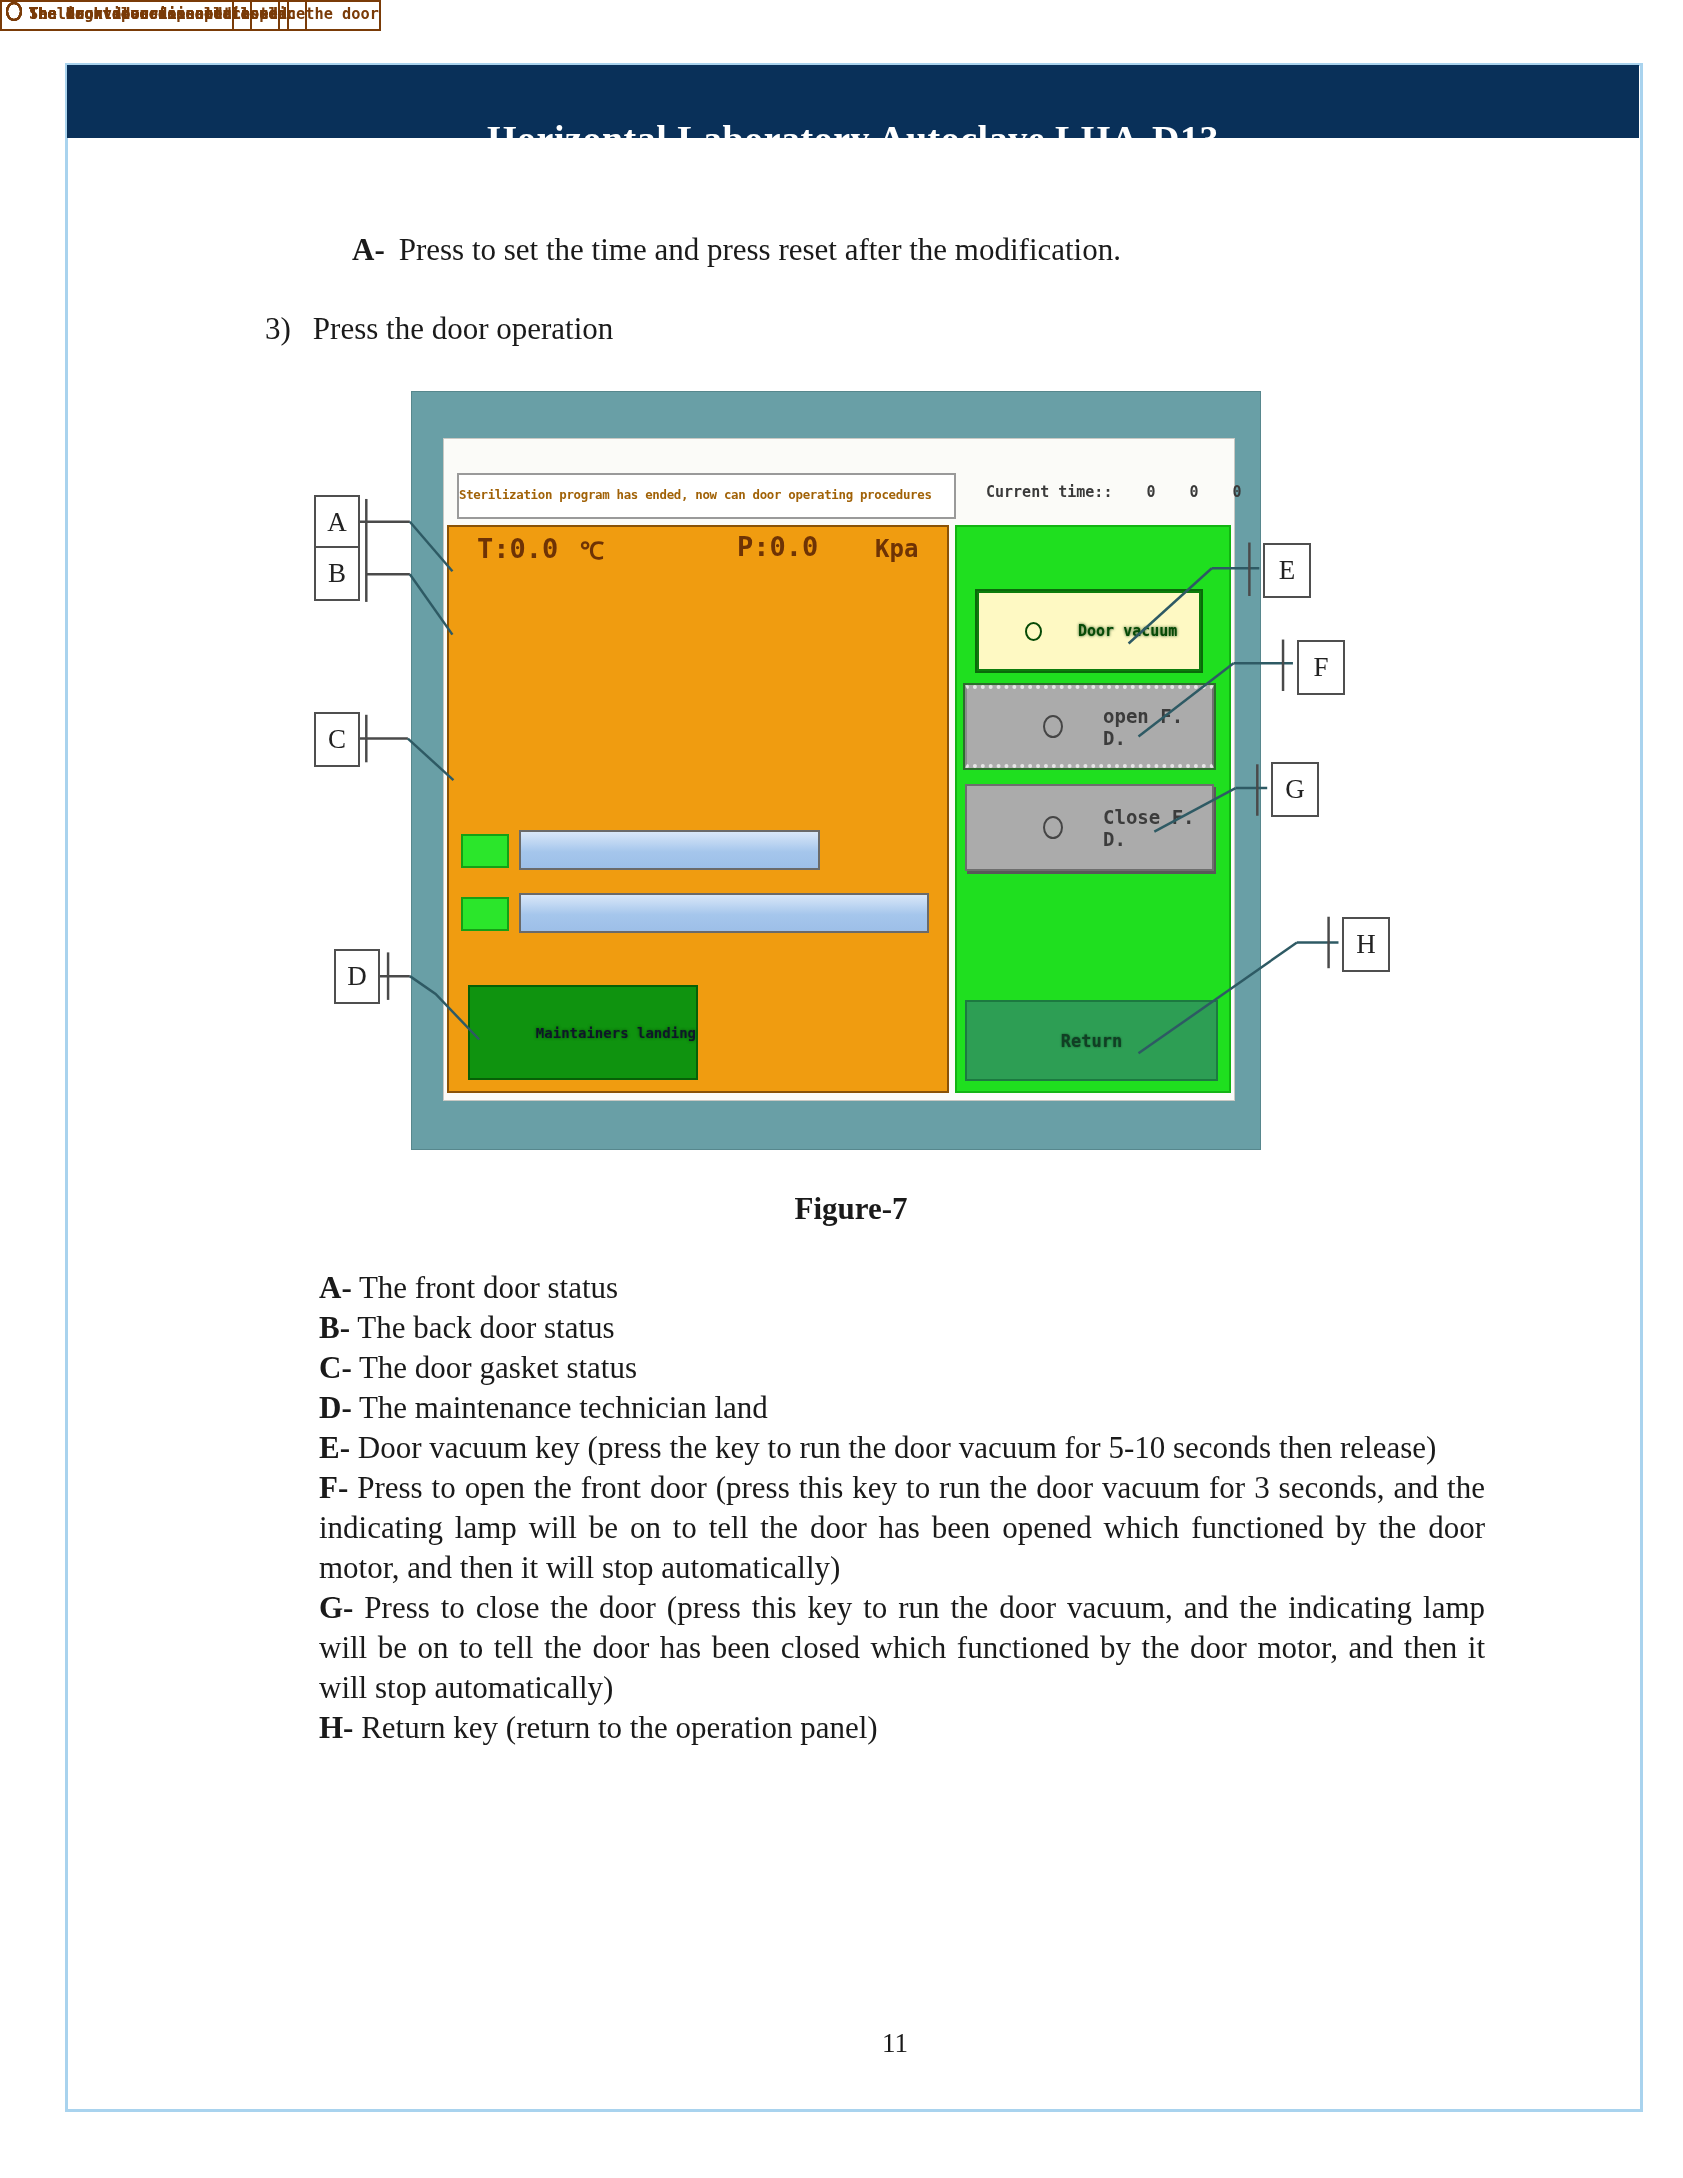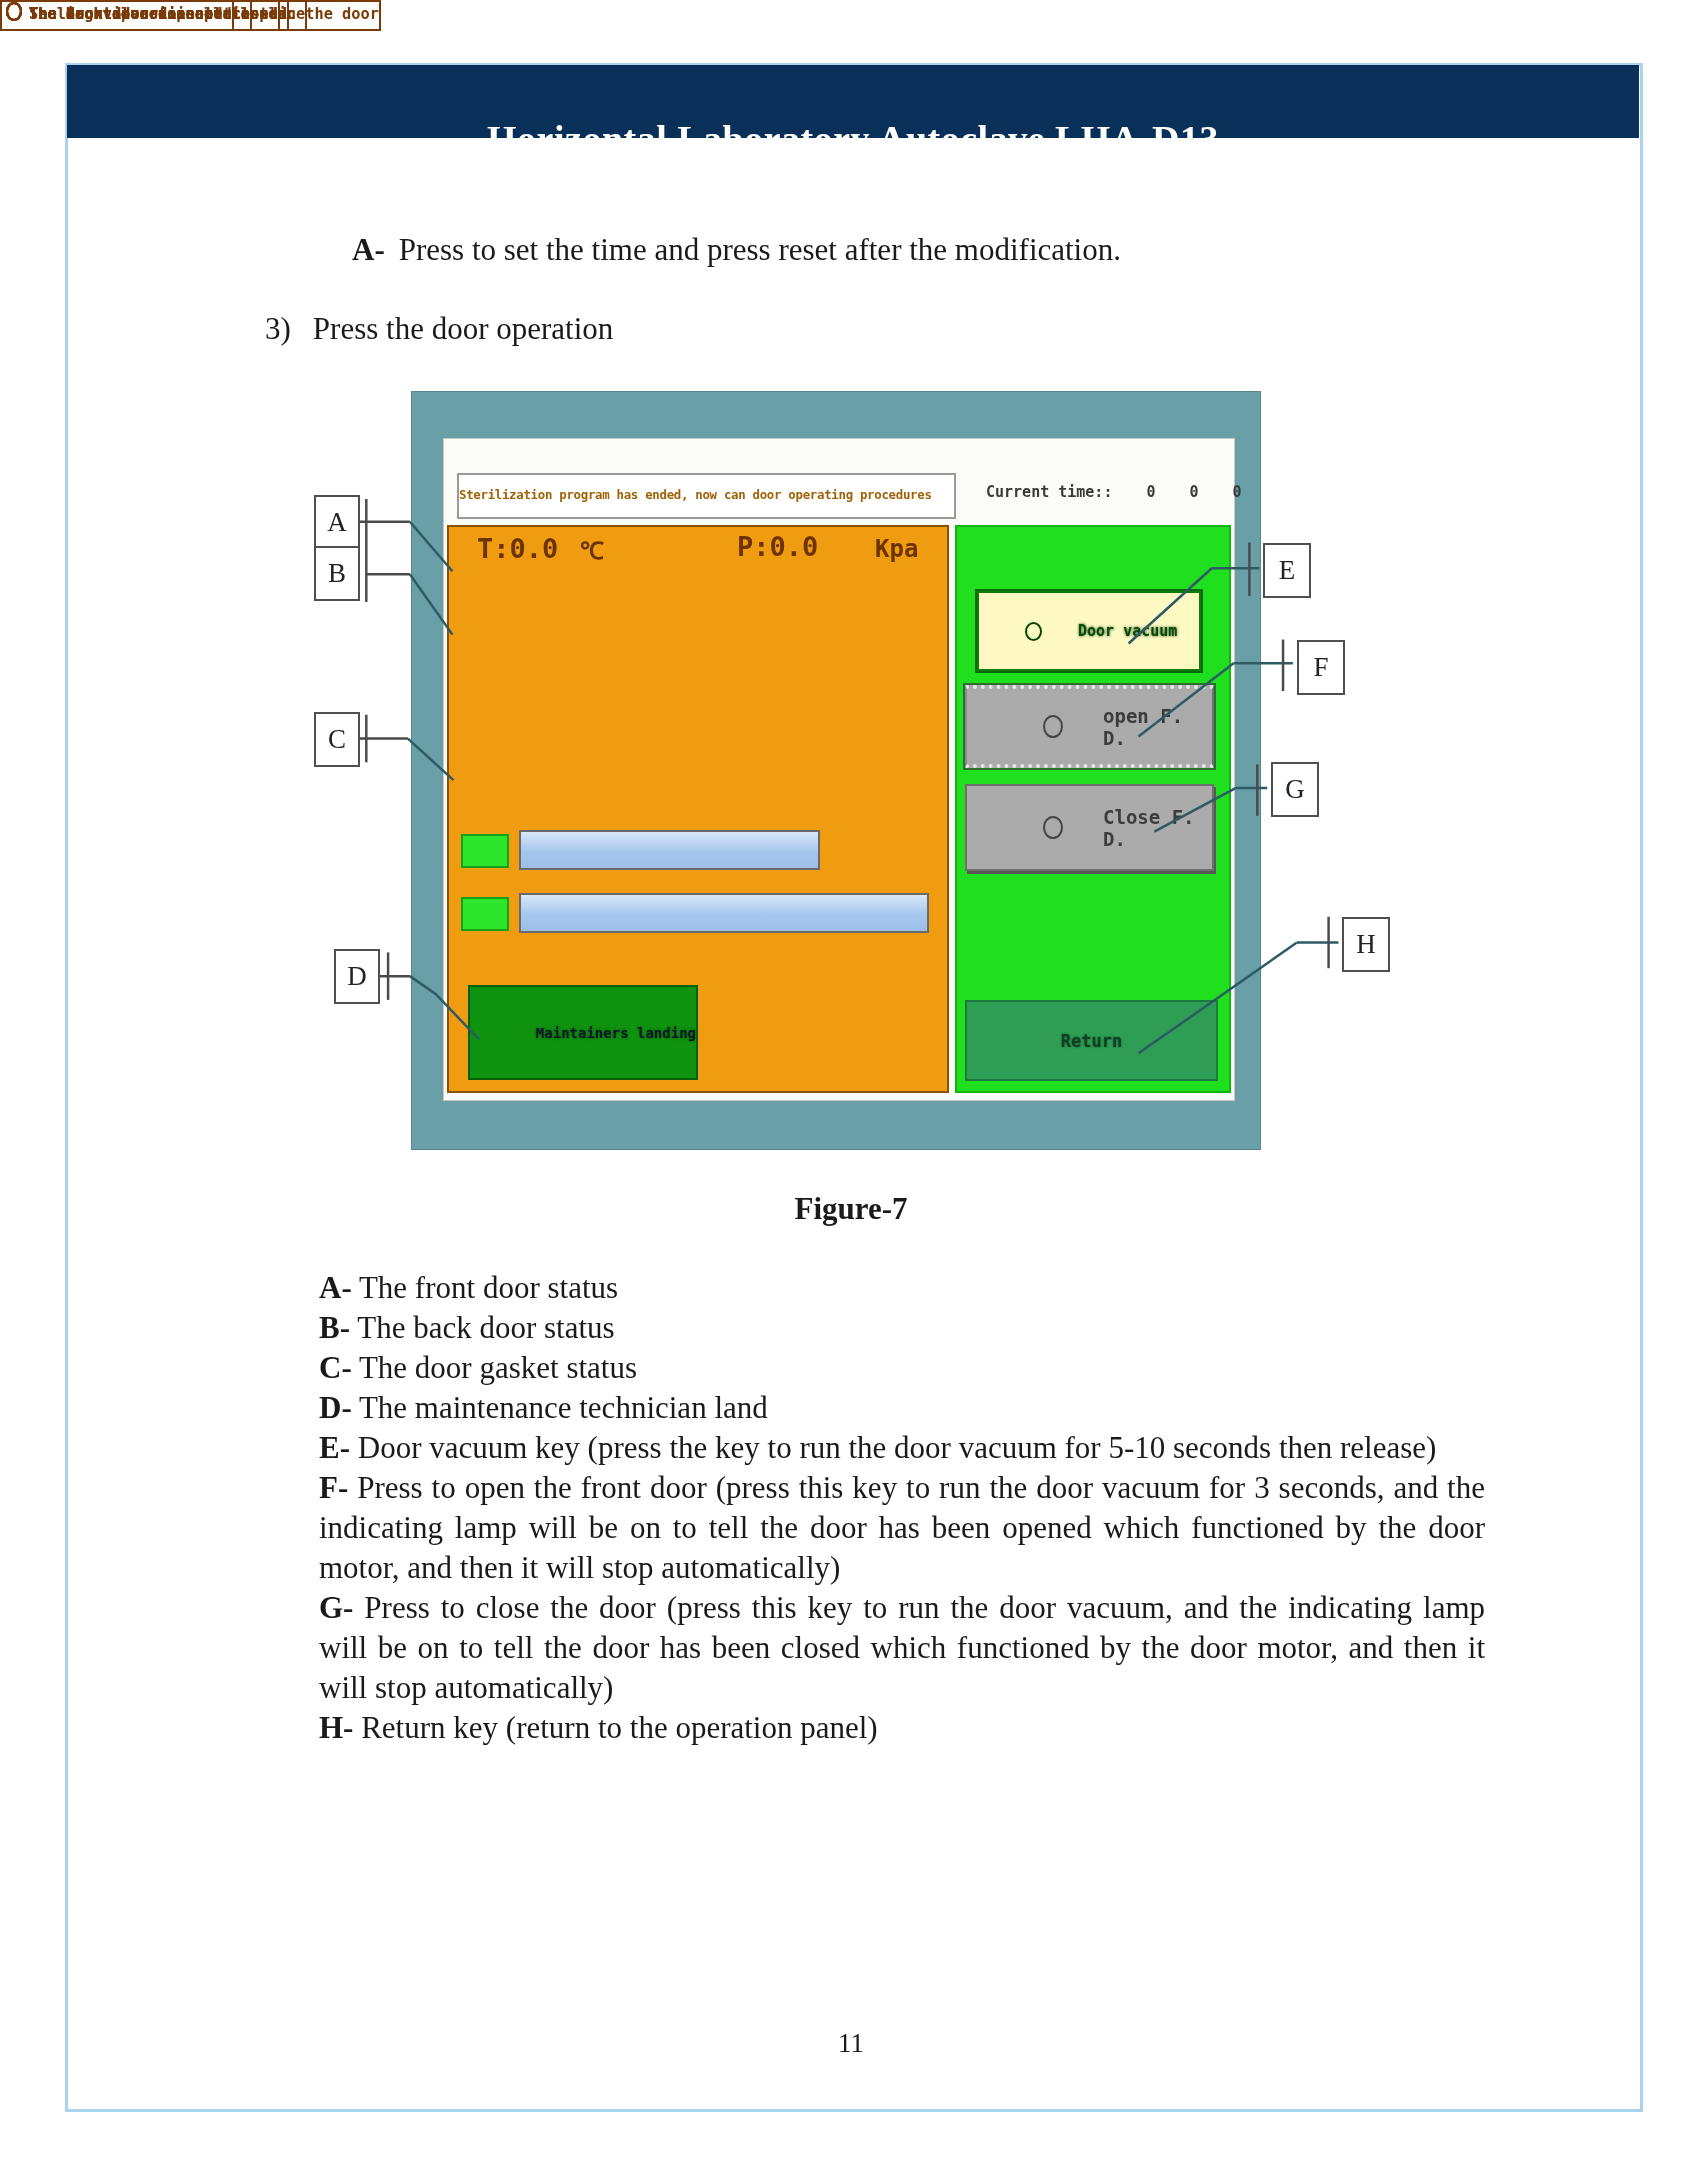--- a/index.html
+++ b/index.html
@@ -90,21 +90,21 @@
   #lab-h{left:1342px;top:917px;width:44px;height:51px;line-height:51px;}
 
   #lines{left:0;top:0;width:1683px;height:2178px;z-index:4;pointer-events:none;}
   .lgray{stroke:#4a4a4a;stroke-width:2.5;fill:none;}
   .lteal{stroke:#2e5a64;stroke-width:2.5;fill:none;}
 
   
   #caption{left:65px;top:1191px;width:1572px;text-align:center;font-weight:bold;font-size:31px;}
   #legend{left:319px;top:1268px;width:1166px;font-size:31px;line-height:40px;}
   #legend p{margin:0;text-align:justify;}
-  #pagenum{left:65px;top:2028px;width:1572px;text-align:center;font-size:27px;}
+  #pagenum{left:65px;top:2028px;width:1572px;text-align:center;font-size:27px;padding-left:44px;}
 </style>
 </head>
 <body>
 
 <div id="page">
 
   <div class="abs" id="frame"></div>
 
   <div class="abs" id="header">
     <span class="title">Horizontal Laboratory Autoclave LHA-D13</span>

